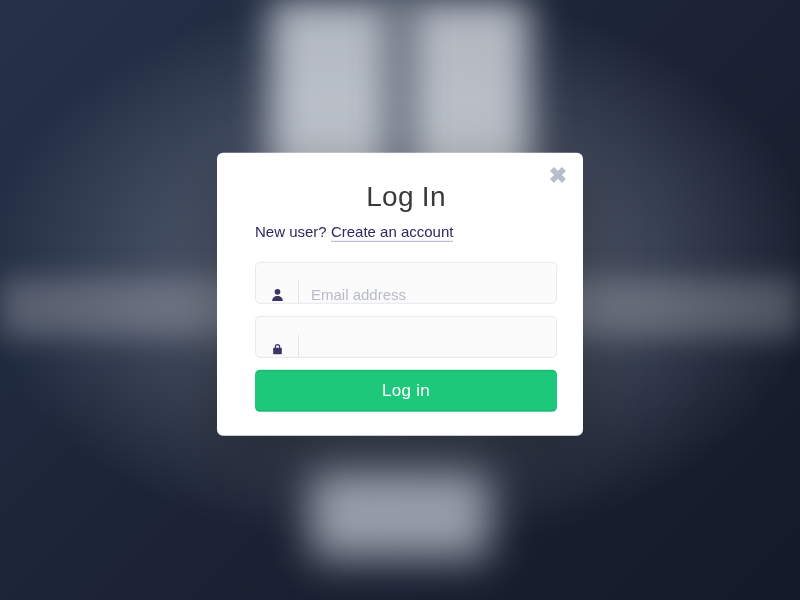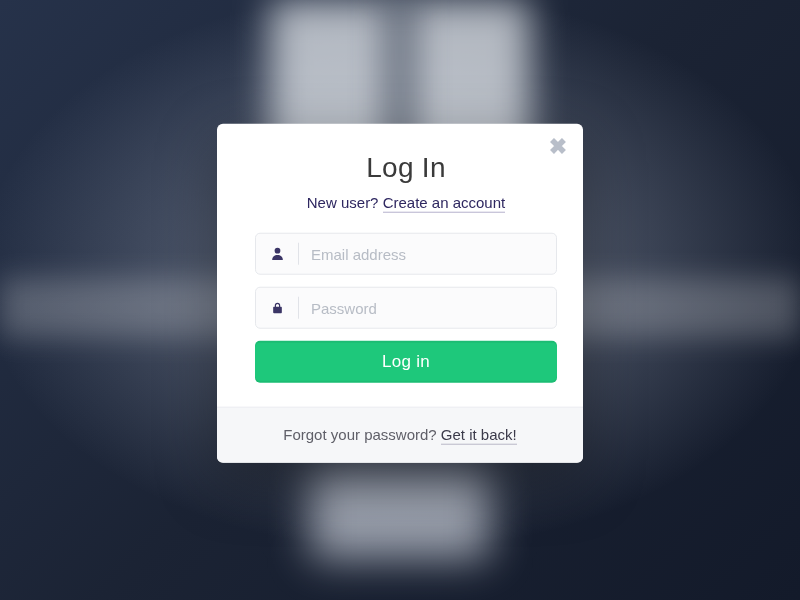--- a/index.html
+++ b/index.html
@@ -61,36 +61,36 @@
     }
     .modal-body { padding: 28px 26px 24px 38px; }
     .modal-title {
       text-align: center;
       font-size: 28px;
       font-weight: 400;
       color: #3a3a3a;
       letter-spacing: 0.3px;
     }
     .modal-sub {
-      text-align: center;
+      text-align: left;
       margin-top: 10px;
       color: #2e2760;
       font-size: 15px;
     }
     .modal-sub a {
       color: #2e2760;
       text-decoration: none;
       border-bottom: 1px solid #b4b0cc;
       padding-bottom: 1px;
       cursor: pointer;
     }
     .form { margin-top: 22px; }
     .field {
       display: flex;
-      align-items: center;
+      align-items: flex-end;
       height: 42px;
       border: 1px solid #e6e8ec;
       background: #fbfbfc;
       border-radius: 5px;
       margin-bottom: 12px;
     }
     .field .icon {
       width: 42px;
       display: flex; align-items: center; justify-content: center;
       color: #3b3566;
@@ -162,23 +162,19 @@
         <input type="text" placeholder="Email address" style="">
       </div>
 
       <div class="field">
         <span class="icon">
           <svg width="13" height="16" viewBox="0 0 24 24" fill="currentColor">
               <path d="M7 10V8a5 5 0 0 1 10 0v2h1.2c.99 0 1.8.8 1.8 1.8v8.4c0 .99-.81 1.8-1.8 1.8H5.8A1.8 1.8 0 0 1 4 20.2v-8.4C4 10.8 4.81 10 5.8 10H7zm2.2 0h5.6V8a2.8 2.8 0 1 0-5.6 0v2z"></path>
             </svg>
         </span>
         <span class="divider"></span>
-        <input type="password" placeholder="Password" style="">
       </div>
 
       <button class="btn-primary">Log in</button>
     </div>
   </div>
 
-  <div class="modal-footer">
-    <span>Forgot your password? </span><a>Get it back!</a>
-  </div>
 </div>
 
 </body></html>

